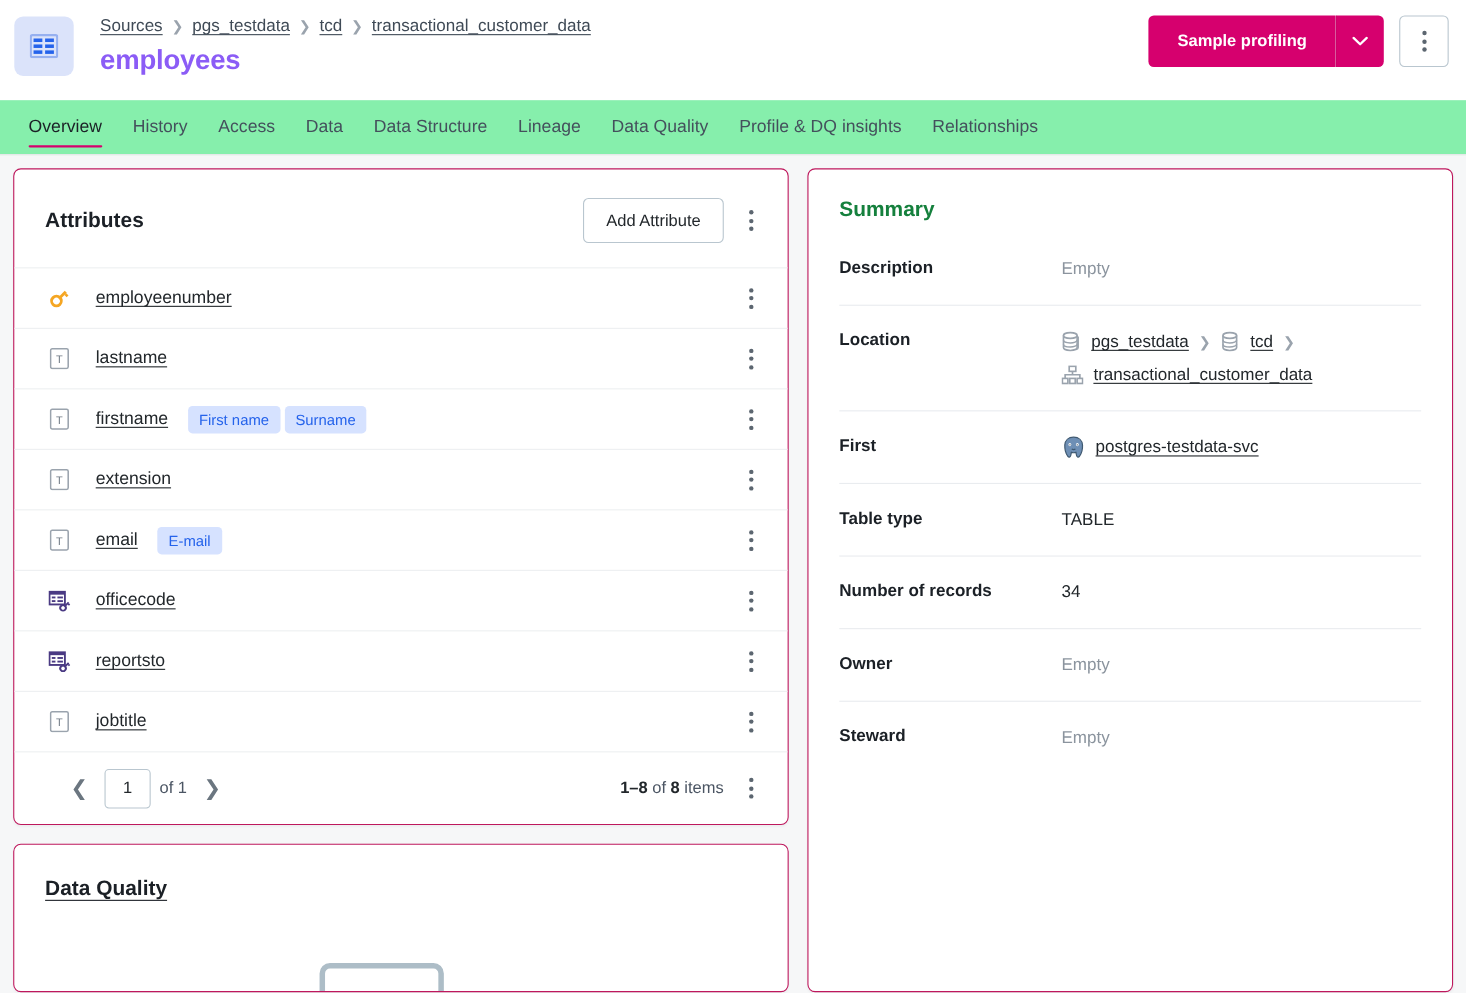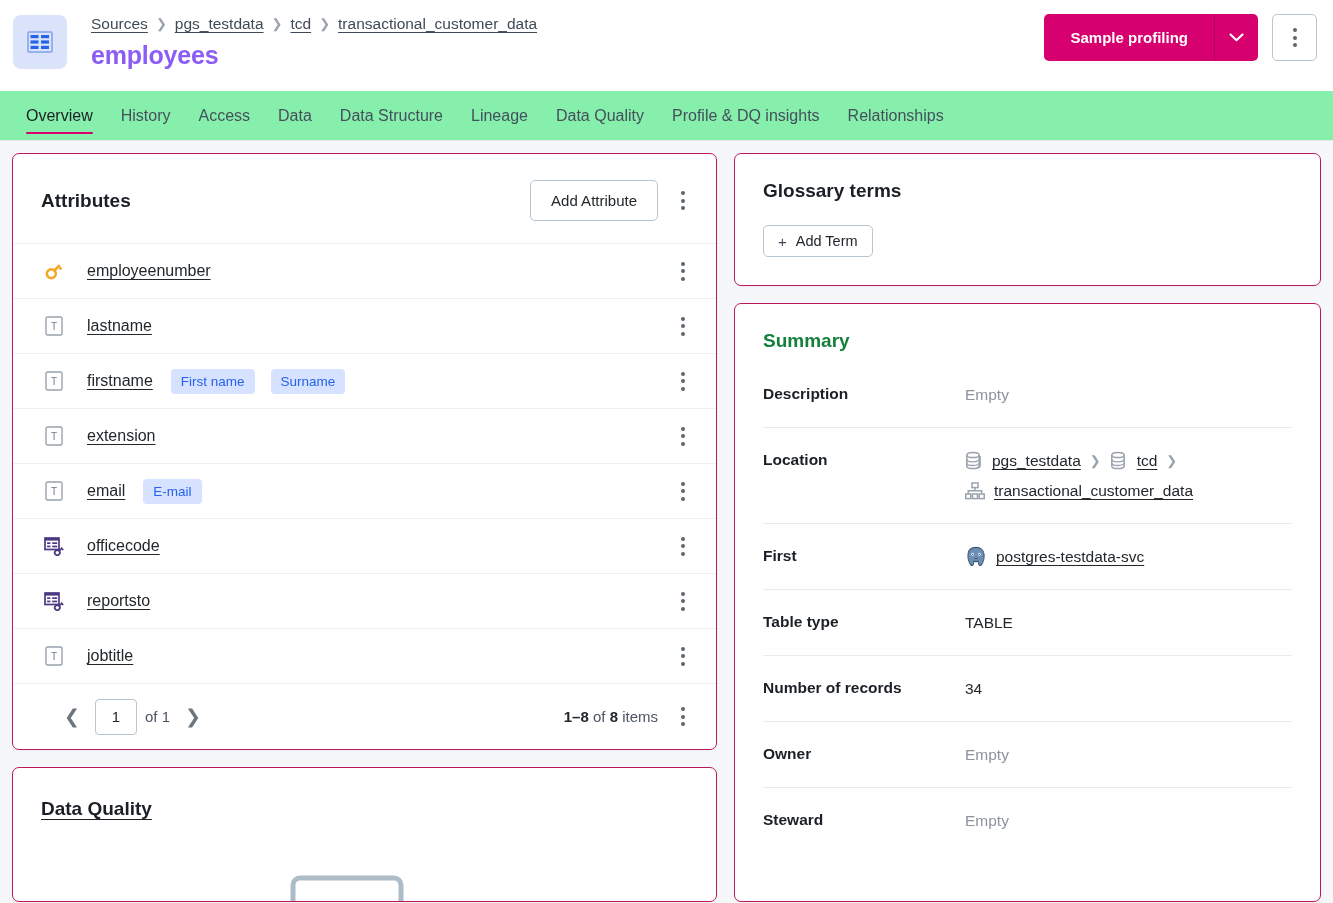--- a/index.html
+++ b/index.html
@@ -174,21 +174,21 @@
   .attr-row:first-of-type { border-top: 1px solid #edeff1; }
   .attr-ico { width: 26px; flex: none; display: flex; align-items: center; justify-content: center; margin-right: 20px; }
   .attr-name {
     font-size: 16px;
     color: #22272b;
     text-decoration: underline;
     text-underline-offset: 3px;
     text-decoration-thickness: 1px;
     cursor: pointer;
   }
-  .tagrow { display: flex; gap: 16px; margin-left: 18px; }
+  .tagrow { display: flex; gap: 4px; margin-left: 18px; }
   .tag {
     background: #d6e2ff;
     color: #2563eb;
     font-size: 13.5px;
     border-radius: 4px;
     padding: 5px 10px;
     white-space: nowrap;
     cursor: pointer;
   }
   .spacer { flex: 1; }
@@ -572,27 +572,20 @@
         <svg width="150" height="60" viewBox="0 0 150 60">
           <rect x="3" y="3" width="108" height="54" rx="7" fill="none" stroke="#adbdc7" stroke-width="5"></rect>
           <path d="M111 28 L122 36 L111 44" fill="none" stroke="#adbdc7" stroke-width="5" stroke-linejoin="round"></path>
         </svg>
       </div>
     </div>
   </div>
 
   <div class="col-right">
 
-    <div class="card gl-card">
-      <div class="gl-title">Glossary terms</div>
-      <button class="btn-add-term">
-        <span class="plus">+</span>
-        <span>Add Term</span>
-      </button>
-    </div>
 
     <div class="card sum-card">
       <div class="sum-title">Summary</div>
 
       <div class="sum-row first">
         <div class="sum-label">Description</div>
         <div class="sum-value empty">Empty</div>
       </div>
 
       <div class="sum-row">

